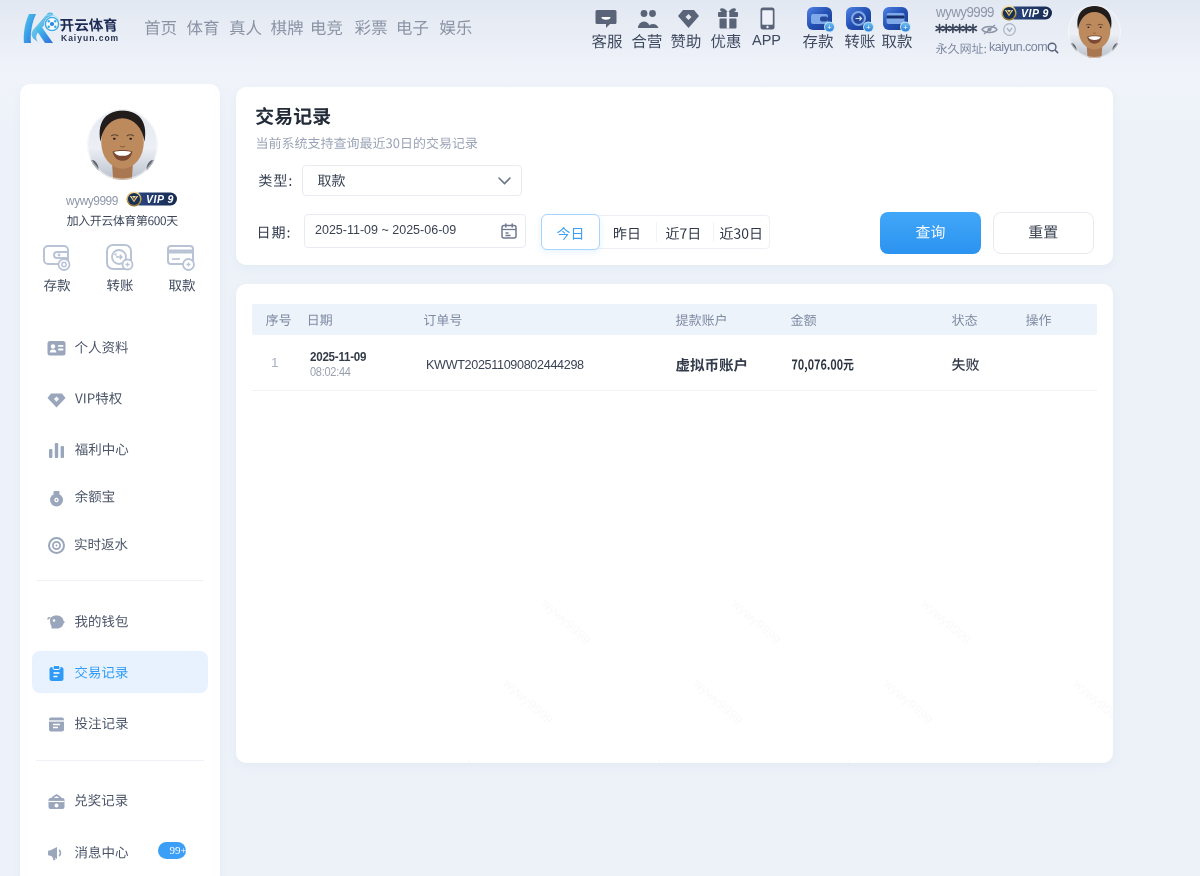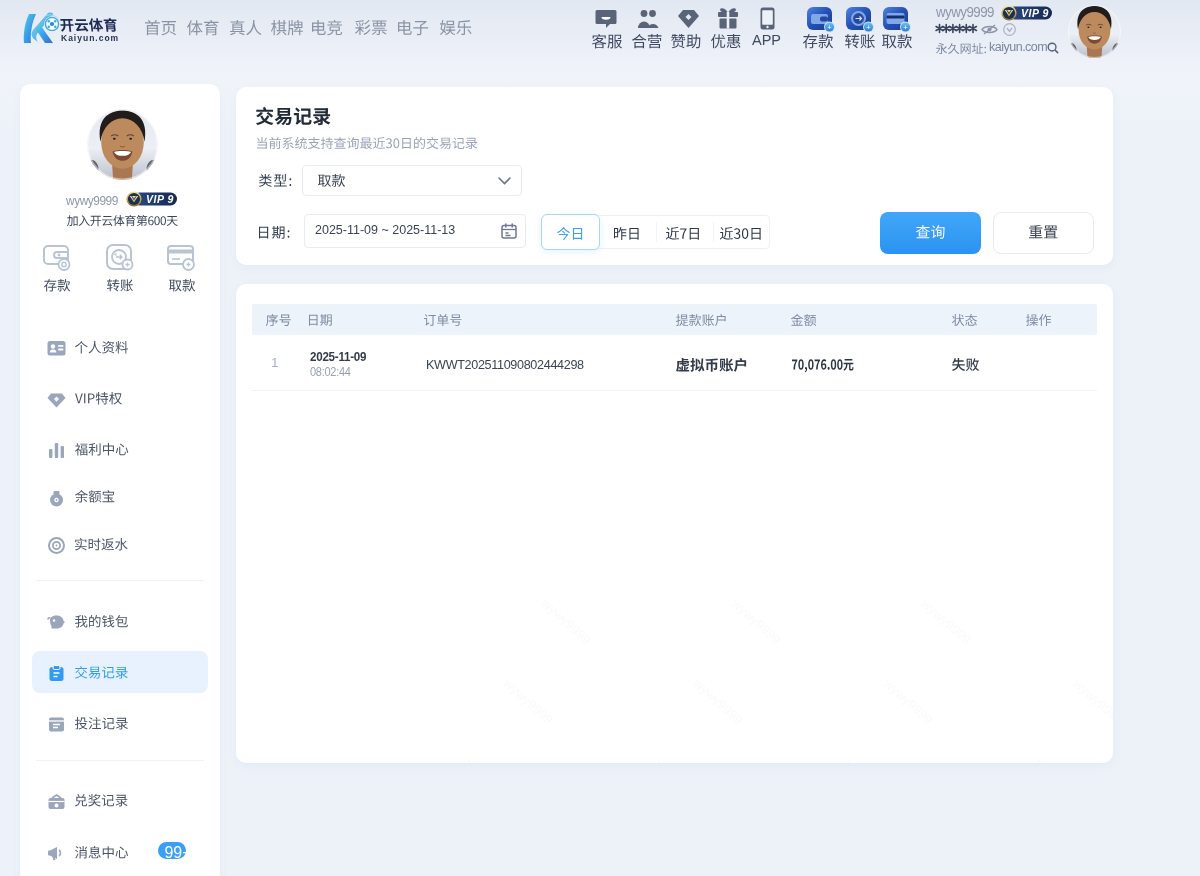--- a/index.html
+++ b/index.html
@@ -522,21 +522,21 @@
     <g fill="#4a5468" transform="translate(-0.51,11.47) scale(0.01350,-0.01350)">
       <use href="#g76" x="0"></use>
       <use href="#g77" x="1000"></use>
       <use href="#g55" x="2000"></use>
       <use href="#g56" x="3000"></use>
     </g>
   </svg>
 <div style="position:absolute;left:36px;top:580px;width:168px;height:1px;background:#eef1f6"></div>
 <div style="position:absolute;left:36px;top:760px;width:168px;height:1px;background:#eef1f6"></div>
 <div style="position:absolute;left:158px;top:842px;width:28px;height:17px;border-radius:9px;background:#3b9ff7"></div>
-<div style="position:absolute;left:158px;top:844px;width:40px;text-align:center;font-size:16px;color:#fff;font-family:Liberation Sans, sans-serif">99+</div>
+<div style="position:absolute;left:158px;top:844px;width:40px;text-align:center;font-size:11px;color:#fff;font-family:Liberation Serif, serif">99+</div>
 <div class="card" style="left:236px;top:87px;width:877px;height:178px"></div>
 <svg class="t" style="left:256px;top:107px;" width="75.3" height="19.2">
     <g fill="#222b38" transform="translate(-0.84,16.38) scale(0.01900,-0.01900)">
       <use href="#g78" x="0"></use>
       <use href="#g79" x="1000"></use>
       <use href="#g80" x="2000"></use>
       <use href="#g81" x="3000"></use>
     </g>
   </svg>
 <svg class="t" style="left:257px;top:137px;" width="221.3" height="13.1">
@@ -579,21 +579,21 @@
 <path d="M1 1 L6.5 6.5 L12 1" fill="none" stroke="#6b7487" stroke-width="1.6" stroke-linecap="round"></path>
   </svg>
 <svg class="t" style="left:259px;top:226px;" width="31.4" height="13.8">
     <g fill="#333c4e" transform="translate(-2.46,11.59) scale(0.01400,-0.01400)">
       <use href="#g93" x="0"></use>
       <use href="#g96" x="1071"></use>
       <use href="#g36" x="2143"></use>
     </g>
   </svg>
 <div style="position:absolute;left:304px;top:214px;width:222px;height:34px;background:#fff;border:1px solid #e9ebf2;border-radius:4px;box-sizing:border-box"></div>
-<div style="position:absolute;left:315px;top:223px;font-size:12.5px;color:#3a4354;font-family:'Liberation Sans',sans-serif">2025-11-09 ~ 2025-11-13</div>
+<div style="position:absolute;left:315px;top:223px;font-size:12.5px;color:#3a4354;font-family:'Liberation Sans',sans-serif">2025-11-09 ~ 2025-06-09</div>
 <svg class="ico" style="left:501px;top:223px" width="16" height="16" viewBox="0 0 16 16">
 <rect x="1" y="2.5" width="14" height="12.5" rx="2" fill="none" stroke="#6f7890" stroke-width="1.5"></rect>
 <path d="M1 6.5 h14" stroke="#6f7890" stroke-width="1.3"></path>
 <path d="M4.8 1 v3 M11.2 1 v3" stroke="#6f7890" stroke-width="1.5" stroke-linecap="round"></path>
 <path d="M4.5 10 h3 M4.5 12.5 h5" stroke="#6f7890" stroke-width="1.3"></path>
   </svg>
 <div style="position:absolute;left:542px;top:215px;width:228px;height:34px;border:1px solid #edf0f5;border-radius:4px;box-sizing:border-box;background:#fff"></div>
 <div style="position:absolute;left:599px;top:222px;width:1px;height:20px;background:#f0f3f7"></div>
 <div style="position:absolute;left:656px;top:222px;width:1px;height:20px;background:#f0f3f7"></div>
 <div style="position:absolute;left:713px;top:222px;width:1px;height:20px;background:#f0f3f7"></div>

